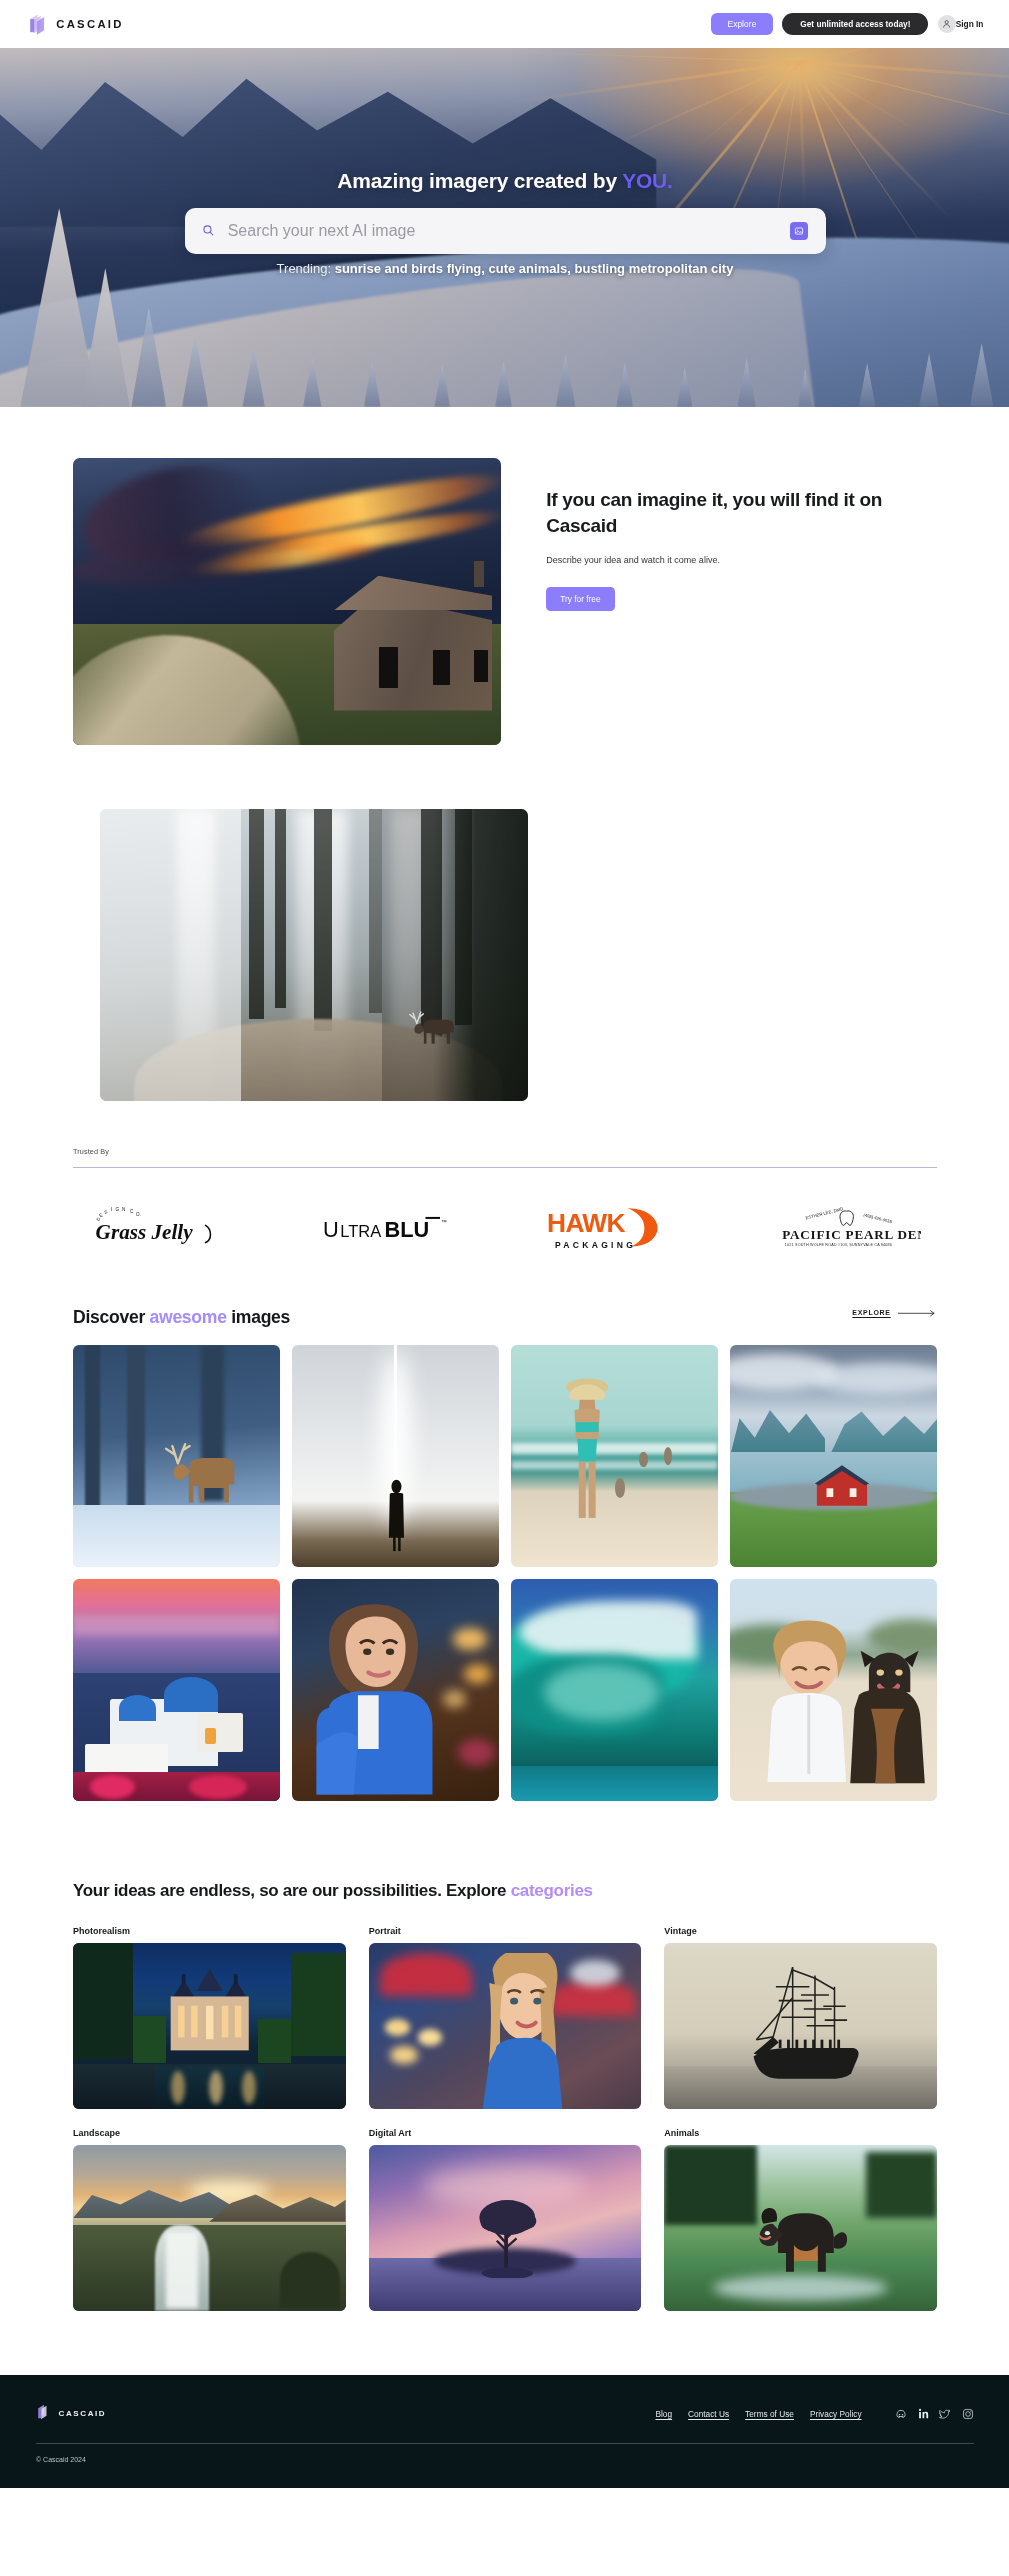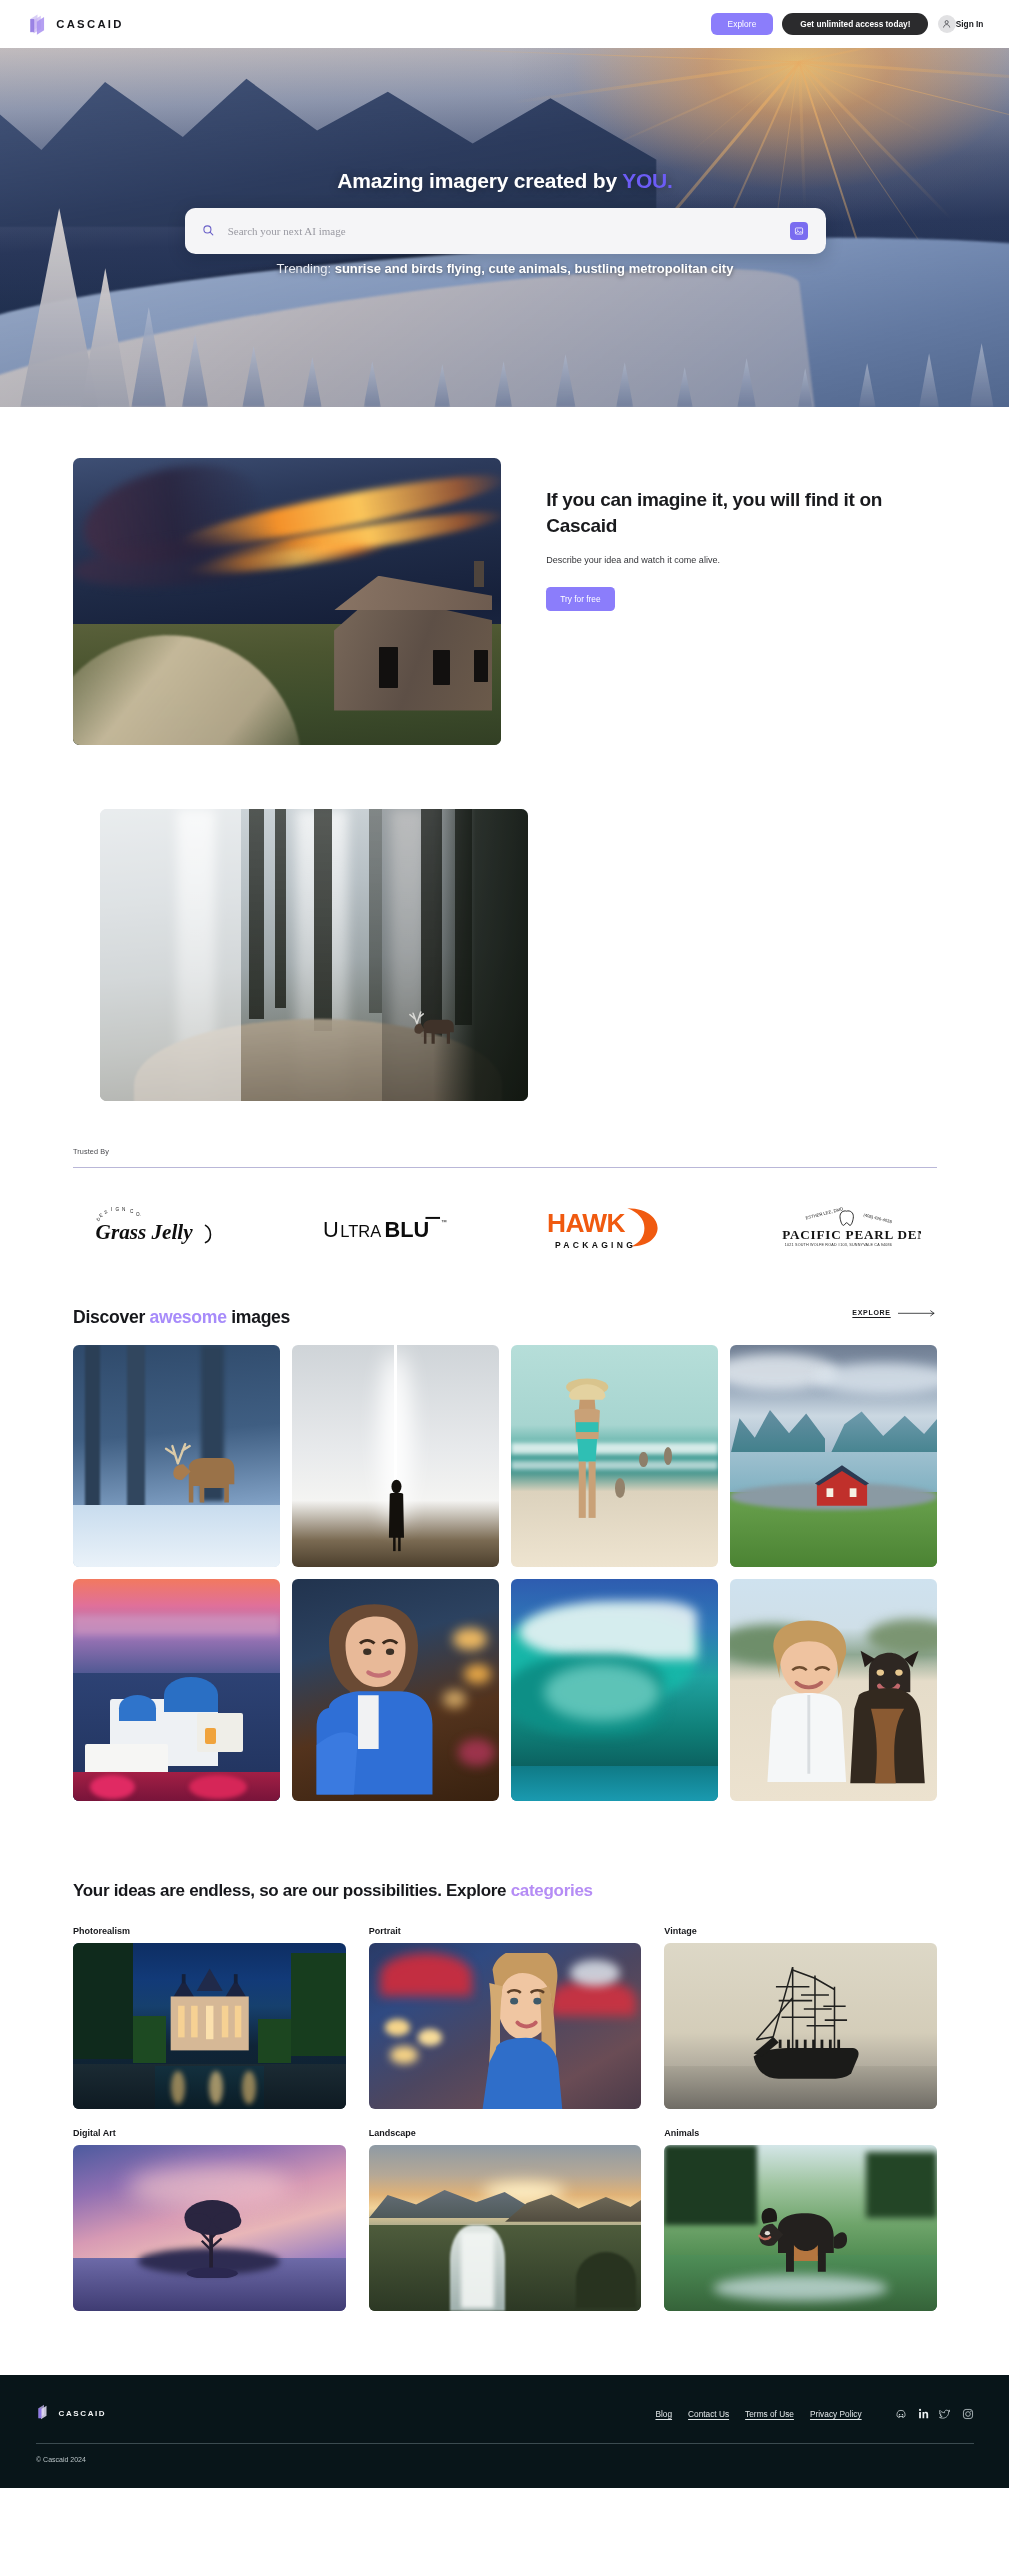--- a/index.html
+++ b/index.html
@@ -112,21 +112,21 @@
   .hero-title .accent { color: #6c5cf5; }
   .searchbar {
     margin-top: 15.3px; width: 641px; height: 46px;
     background: #f5f5f7; border-radius: 10.6px;
     display: flex; align-items: center; padding: 0 17.3px;
     box-shadow: 0 4px 17.3px rgba(10,16,34,.22);
   }
   .search-icon { flex: 0 0 auto; margin-right: 13.3px; }
   .search-input {
     flex: 1; border: none; background: transparent; outline: none;
-    font-size: 11px; color: #3a3a40; font-family: Liberation Serif, serif;
+    font-size: 16px; color: #3a3a40; font-family: Liberation Sans, sans-serif;
   }
   .search-input::placeholder { color: #9a9aa2; }
   .search-upload {
     width: 18px; height: 18px; border-radius: 4px; background: #7a6cf0;
     display:flex; align-items:center; justify-content:center; cursor: pointer;
   }
   .trending {
     margin-top: 7px; font-size: 13px; color: #e9ecf4;
     text-shadow: 0 0.7px 4.6px rgba(0,0,0,.55);
   }
@@ -710,48 +710,48 @@
             <rect x="54" y="60" width="2" height="6"></rect>
               <rect x="60" y="60" width="2" height="6"></rect>
             <rect x="66" y="60" width="2" height="6"></rect>
               <rect x="72" y="60" width="2" height="6"></rect>
           </g>
         </svg>
       </div>
     </div>
 
     <div>
+      <div class="cat-label">Landscape</div>
+      <div class="cat-img">
+        <div class="sc" style="background:linear-gradient(180deg,#8e9aa4 0%,#b5a896 18%,#e0b277 30%,#f2d39a 38%,#9aa088 52%,#5f6b4e 74%,#3b4632 100%)"></div>
+        <div class="blob" style="left:42%;top:22%;width:30%;height:12%;background:#fff1c8;filter:blur(7.3px)"></div>
+        <div class="bar" style="left:0;top:22%;width:58%;height:22%;background:linear-gradient(180deg,#6b7480,#4f5a5a);clip-path:polygon(0% 100%,12% 36%,30% 62%,48% 22%,68% 56%,86% 28%,100% 64%,100% 100%)"></div>
+        <div class="bar" style="right:0;top:26%;width:50%;height:20%;background:linear-gradient(180deg,#77715f,#514c3f);clip-path:polygon(0% 100%,16% 44%,34% 18%,54% 60%,74% 26%,92% 56%,100% 34%,100% 100%)"></div>
+        <div class="bar" style="left:0;bottom:0;width:100%;height:52%;background:linear-gradient(180deg,#4e5c3c,#2c3824)"></div>
+        <div class="bar" style="left:30%;bottom:0;width:20%;height:52%;background:linear-gradient(180deg,#dfe6e2,#9fb0ad);border-radius:40% 40% 0 0;filter:blur(1.3px)"></div>
+        <div class="bar" style="left:34%;bottom:2%;width:12%;height:46%;background:#f2f5f3;filter:blur(2px);opacity:.9"></div>
+        <div class="bar" style="right:2%;bottom:2%;width:22%;height:34%;background:#28331f;border-radius:50% 50% 0 0;filter:blur(1.3px)"></div>
+      </div>
+    </div>
+
+    <div>
       <div class="cat-label">Digital Art</div>
       <div class="cat-img">
         <div class="sc" style="background:linear-gradient(165deg,#4b5a9e 0%,#8f6fb2 22%,#d79ab4 42%,#e8b6b8 56%,#9a7fc0 76%,#5b4f96 100%)"></div>
         <div class="blob" style="left:20%;top:12%;width:60%;height:26%;background:#f3c6cc;opacity:.65;filter:blur(10.6px)"></div>
         <div class="bar" style="left:0;bottom:0;width:100%;height:32%;background:linear-gradient(180deg,#6d6aa8,#3f3c73)"></div>
         <div class="blob" style="left:24%;bottom:22%;width:52%;height:16%;background:#2e2c52;filter:blur(3.3px)"></div>
         <svg style="position:absolute;left:30%;top:24%;width:42%;height:56%" viewBox="0 0 60 80">
           <path d="M29 76 L29 42" stroke="#241f33" stroke-width="3.2"></path>
           <path d="M29 50 L18 38 M29 46 L41 34 M29 56 L21 48 M29 54 L38 46" stroke="#241f33" stroke-width="2" fill="none"></path>
           <ellipse cx="30" cy="28" rx="24" ry="15" fill="#2a2540"></ellipse>
           <ellipse cx="18" cy="32" rx="11" ry="8" fill="#2a2540"></ellipse>
           <ellipse cx="43" cy="31" rx="12" ry="8" fill="#2a2540"></ellipse>
           <ellipse cx="30" cy="76" rx="22" ry="5" fill="#2b2850"></ellipse>
         </svg>
-      </div>
-    </div>
-
-    <div>
-      <div class="cat-label">Landscape</div>
-      <div class="cat-img">
-        <div class="sc" style="background:linear-gradient(180deg,#8e9aa4 0%,#b5a896 18%,#e0b277 30%,#f2d39a 38%,#9aa088 52%,#5f6b4e 74%,#3b4632 100%)"></div>
-        <div class="blob" style="left:42%;top:22%;width:30%;height:12%;background:#fff1c8;filter:blur(7.3px)"></div>
-        <div class="bar" style="left:0;top:22%;width:58%;height:22%;background:linear-gradient(180deg,#6b7480,#4f5a5a);clip-path:polygon(0% 100%,12% 36%,30% 62%,48% 22%,68% 56%,86% 28%,100% 64%,100% 100%)"></div>
-        <div class="bar" style="right:0;top:26%;width:50%;height:20%;background:linear-gradient(180deg,#77715f,#514c3f);clip-path:polygon(0% 100%,16% 44%,34% 18%,54% 60%,74% 26%,92% 56%,100% 34%,100% 100%)"></div>
-        <div class="bar" style="left:0;bottom:0;width:100%;height:52%;background:linear-gradient(180deg,#4e5c3c,#2c3824)"></div>
-        <div class="bar" style="left:30%;bottom:0;width:20%;height:52%;background:linear-gradient(180deg,#dfe6e2,#9fb0ad);border-radius:40% 40% 0 0;filter:blur(1.3px)"></div>
-        <div class="bar" style="left:34%;bottom:2%;width:12%;height:46%;background:#f2f5f3;filter:blur(2px);opacity:.9"></div>
-        <div class="bar" style="right:2%;bottom:2%;width:22%;height:34%;background:#28331f;border-radius:50% 50% 0 0;filter:blur(1.3px)"></div>
       </div>
     </div>
 
     <div>
       <div class="cat-label">Animals</div>
       <div class="cat-img">
         <div class="sc" style="background:linear-gradient(180deg,#d4e6e8 0%,#9fc4a0 24%,#6ea46a 48%,#4e8a50 70%,#3c7443 100%)"></div>
         <div class="bar" style="left:0;top:0;width:34%;height:48%;background:#1d3b22;filter:blur(2.7px)"></div>
         <div class="bar" style="right:0;top:4%;width:26%;height:40%;background:#234526;filter:blur(3.3px)"></div>
         <div class="bar" style="left:0;bottom:0;width:100%;height:34%;background:linear-gradient(180deg,#4f8f58,#356339)"></div>

